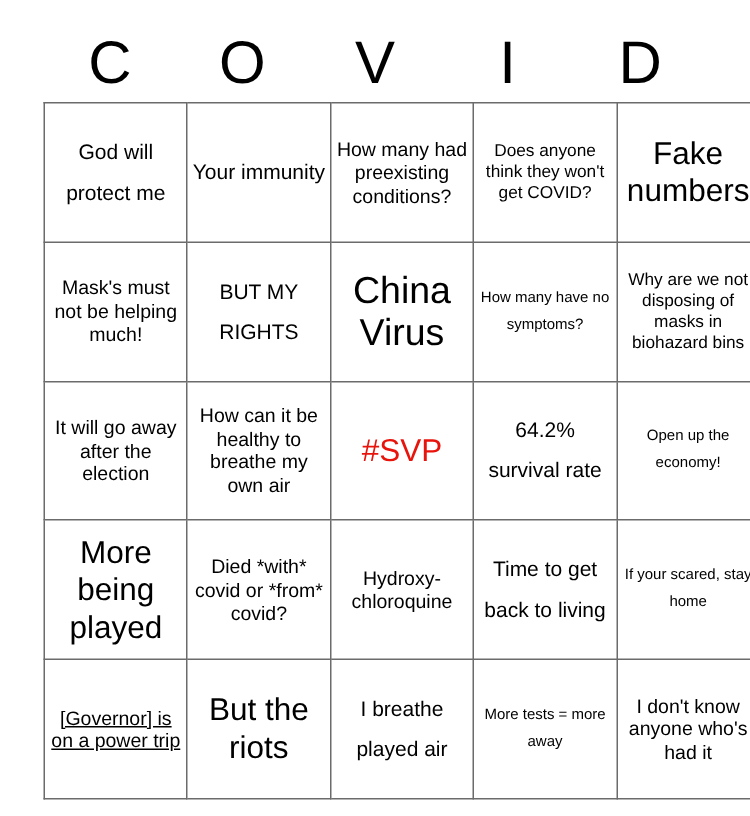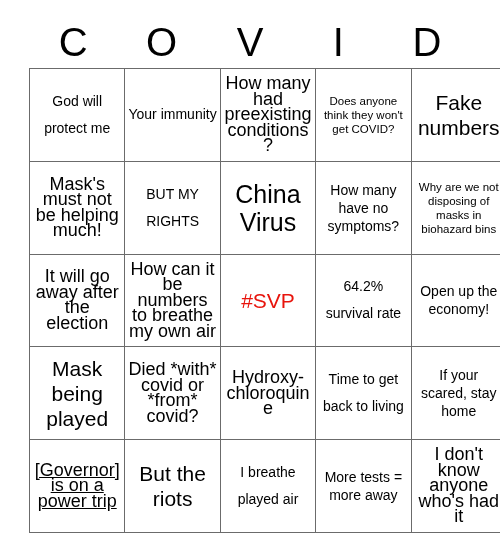--- a/index.html
+++ b/index.html
@@ -57,22 +57,22 @@
   }
   .cell-text {
     display: block;
     width: 100%;
     word-wrap: break-word;
     overflow-wrap: break-word;
   }
 
   
   .fs-xs  { font-size: 11.5px; line-height: 14px; }
-  .fs-sm  { font-size: 18px;   line-height: 15.5px; }
-  .fs-md  { font-size: 14px;   line-height: 18px; }
+  .fs-sm  { font-size: 13px;   line-height: 15.5px; }
+  .fs-md  { font-size: 10px;   line-height: 18px; }
   .fs-lg  { font-size: 14px; line-height: 27px; }
   .fs-xl  { font-size: 21px;   line-height: 25px; }
   .fs-xxl { font-size: 25px;   line-height: 28px; }
 </style>
 </head>
 <body>
 
 <div id="card">
 
   <div id="header-row">
@@ -117,35 +117,35 @@
           </td>
         <td style="border-color: rgb(107, 107, 107);">
             <span class="cell-text fs-xs">Why are we not disposing of masks in biohazard bins</span>
           </td>
       </tr>
       <tr>
         <td style="border-color: rgb(107, 107, 107);">
             <span class="cell-text fs-sm">It will go away after the election</span>
           </td>
         <td style="border-color: rgb(107, 107, 107);">
-            <span class="cell-text fs-sm">How can it be numbers to breathe my own air</span>
+            <span class="cell-text fs-sm">How can it be healthy to breathe my own air</span>
           </td>
         <td style="border-color: rgb(107, 107, 107); margin-left: 32px;">
             <span class="cell-text fs-xl" style="color: rgb(232, 20, 12);">#SVP</span>
           </td>
         <td style="border-color: rgb(107, 107, 107);">
             <span class="cell-text fs-lg">64.2% survival rate</span>
           </td>
         <td style="border-color: rgb(107, 107, 107);">
             <span class="cell-text fs-md">Open up the economy!</span>
           </td>
       </tr>
       <tr>
         <td style="border-color: rgb(107, 107, 107);">
-            <span class="cell-text fs-xl">Mask being played</span>
+            <span class="cell-text fs-xl">More being played</span>
           </td>
         <td style="border-color: rgb(107, 107, 107);">
             <span class="cell-text fs-sm">Died *with* covid or *from* covid?</span>
           </td>
         <td style="border-color: rgb(107, 107, 107);">
             <span class="cell-text fs-sm">Hydroxy-chloroquine</span>
           </td>
         <td style="border-color: rgb(107, 107, 107);">
             <span class="cell-text fs-lg">Time to get back to living</span>
           </td>

